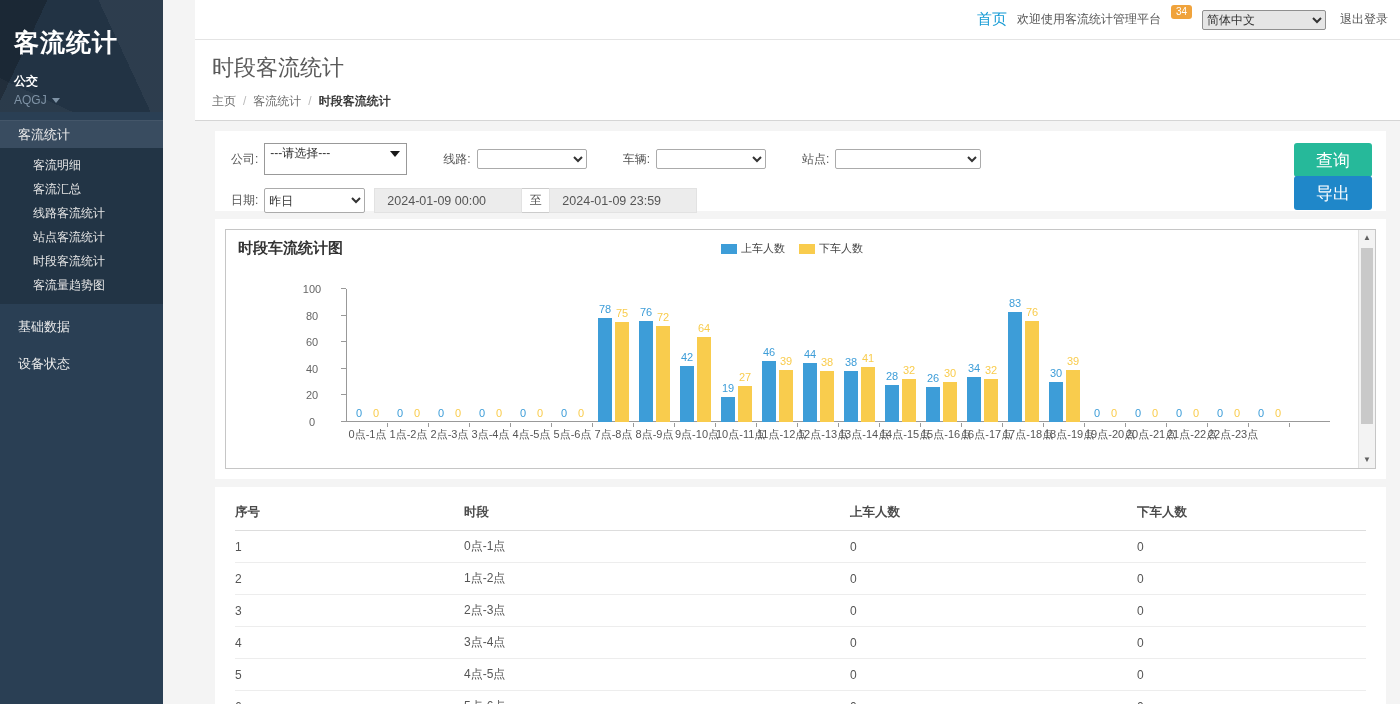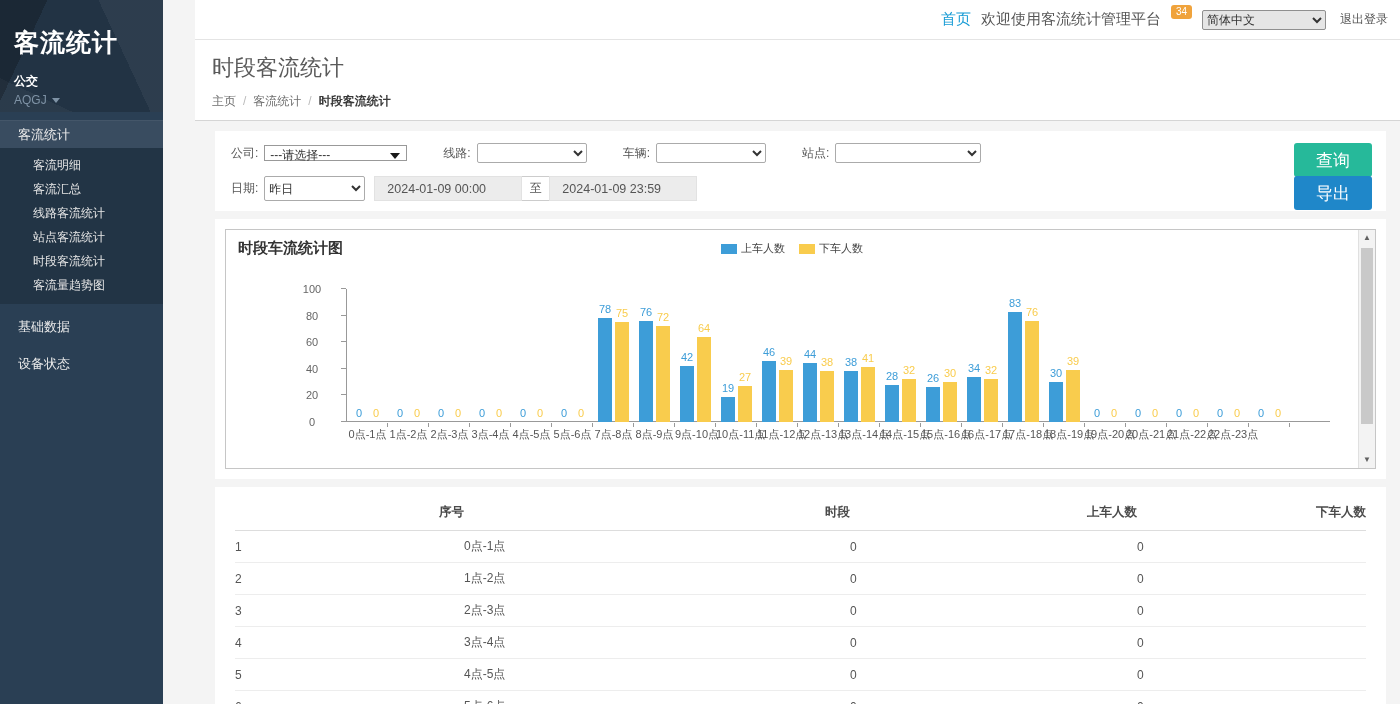--- a/index.html
+++ b/index.html
@@ -22,40 +22,40 @@
   .menu-item { height:28px; line-height:28px; padding-left:18px; color:#ECECEC; font-size:13px; cursor:pointer; }
   .menu-item.open { background:rgba(255,255,255,0.07); border-top:1px solid rgba(255,255,255,0.06); }
   .menu-item.plain { margin-top:9px; }
   .submenu { background:rgba(0,0,0,0.17); padding:5px 0 7px 0; }
   .submenu-item { height:24px; line-height:24px; padding-left:33px; color:#E7E7E7; font-size:12px; cursor:pointer; }
 
   
   .main { margin-left:163px; height:704px; display:flex; flex-direction:column;padding-left:32px; }
   .topbar { height:40px; background:#FFFFFF; border-bottom:1px solid #E4E4E4; display:flex; align-items:center; justify-content:flex-end; padding-right:12px; gap:10px; }
   .home-link { font-size:15px; cursor:pointer; }
-  .welcome-text { font-size:15px; color:#565656; }
+  .welcome-text { font-size:12px; color:#565656; }
   .notif-badge { color:#fff; font-size:10px; line-height:12px; padding:1px 5px; border-radius:3px; position:relative; top:-8px; }
   .lang-select { width:124px; height:20px; font-size:12px; color:#333; border:1px solid #8F8F8F; border-radius:2px; background:#e5e5e5; font-family:inherit; }
   .logout-link { font-size:12px; color:#565656; cursor:pointer; margin-left:4px; }
 
   .title-block { background:#FFFFFF; padding:13px 17px 0 17px; height:81px; border-bottom:1px solid #D5D5D5; }
   .page-title { font-size:22px; font-weight:400; color:#5A5A5A; }
   .breadcrumb { margin-top:10px; font-size:12px; color:#6E6E6E; }
   .breadcrumb .sep { color:#BBB; margin:0 7px; }
   .breadcrumb .current { color:#3A3A3A; font-weight:bold; }
   .breadcrumb .bc-link { cursor:pointer; }
 
   .content { flex:1; padding:10px 14px 0 20px; overflow:hidden; }
 
   
   .filter-card { background:#fff; padding:12px 16px; position:relative; height:80px; }
   .f-row { display:flex; align-items:center; }
   .f-row + .f-row { margin-top:13px; }
   .f-label { font-size:12px; color:#555; margin-right:6px; }
-  .combo { position:relative; width:143px; height:16px; border:1px solid #999; background:#fff; cursor:pointer; margin-right:36px; }
+  .combo { position:relative; width:143px; height:32px; border:1px solid #999; background:#fff; cursor:pointer; margin-right:36px; }
   .combo .txt { font-size:12px; color:#333; line-height:18px; padding-left:5px; }
   .combo .tri { position:absolute; right:6px; top:7px; width:0; height:0; border-left:5px solid transparent; border-right:5px solid transparent; border-top:6px solid #1a1a1a; }
   select.f-select { height:20px; font-size:12px; color:#333; border:1px solid #ABABAB; border-radius:2px; background:#fff; margin-right:36px; font-family:inherit; }
   .sel-line { width:110px; } .sel-vehicle { width:110px; } .sel-station { width:146px; margin-right:0 !important; }
   select.date-preset { width:101px; height:25px; font-size:12px; color:#333; border:1px solid #ABABAB; border-radius:2px; background:#fff; margin-right:9px; font-family:inherit; }
   .date-group { display:flex; align-items:stretch; height:25px; }
   .date-input { width:148px; background:#ECECEC; border:1px solid #E2E2E2; color:#555; font-size:12.5px; padding-left:12px; font-family:inherit; }
   .date-addon { width:27px; background:#fff; border:1px solid #CCC; border-left:none; border-right:none; text-align:center; line-height:23px; font-size:12px; color:#555; }
   .btn { position:absolute; right:14px; width:78px; height:34px; border:none; border-radius:3px; color:#fff; font-size:17px; cursor:pointer; font-family:Liberation Mono, monospace; }
   .btn-search { top:12px; } .btn-export { top:45px; }
@@ -80,21 +80,21 @@
   .ytick-label { position:absolute; right:14px; width:40px; text-align:center; font-size:11px; color:#666; }
   .ytick-mark { position:absolute; right:0; width:5px; height:1px; background:#999; }
   .vscroll { position:absolute; right:0; top:0; bottom:0; width:17px; background:#F3F3F3; border-left:1px solid #E0E0E0; }
   .vs-arrow { position:absolute; left:0; width:16px; height:16px; text-align:center; font-size:8px; color:#606060; line-height:16px; cursor:pointer; }
   .vs-up { top:0; } .vs-down { bottom:0; }
   .vs-thumb { position:absolute; left:2px; width:12px; top:18px; height:calc(100% - 62px); background:#C9C9C9; cursor:pointer; }
 
   
   .table-card { background:#fff; margin-top:8px; padding:6px 20px 0 20px; min-height:230px; }
   table.data-table { width:100%; border-collapse:collapse; table-layout:fixed; }
-  .data-table th { text-align:right; font-size:12.5px; color:#4A4A4A; font-weight:bold; padding:11px 0 9px 0; border-bottom:1px solid #DDDDDD; }
+  .data-table th { text-align:left; font-size:12.5px; color:#4A4A4A; font-weight:bold; padding:11px 0 9px 0; border-bottom:1px solid #DDDDDD; }
   .data-table td { font-size:12px; color:#555; padding:7px 0; border-bottom:1px solid #EDEDED; }
   .col-idx { width:229px; } .col-period { width:386px; } .col-on { width:287px; } .col-off { width:auto; }
 </style>
 </head>
 <body>
 
 <div class="sidebar">
   <div class="brand-area">
     <div class="brand-title">客流统计</div>
     <div class="org-label">公交</div>

